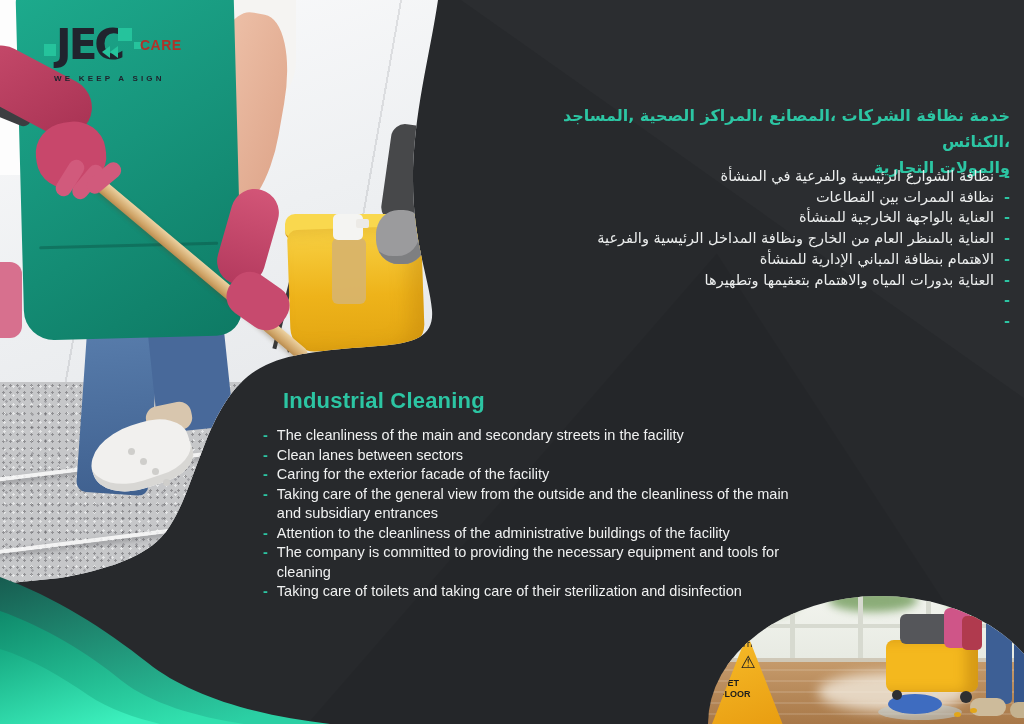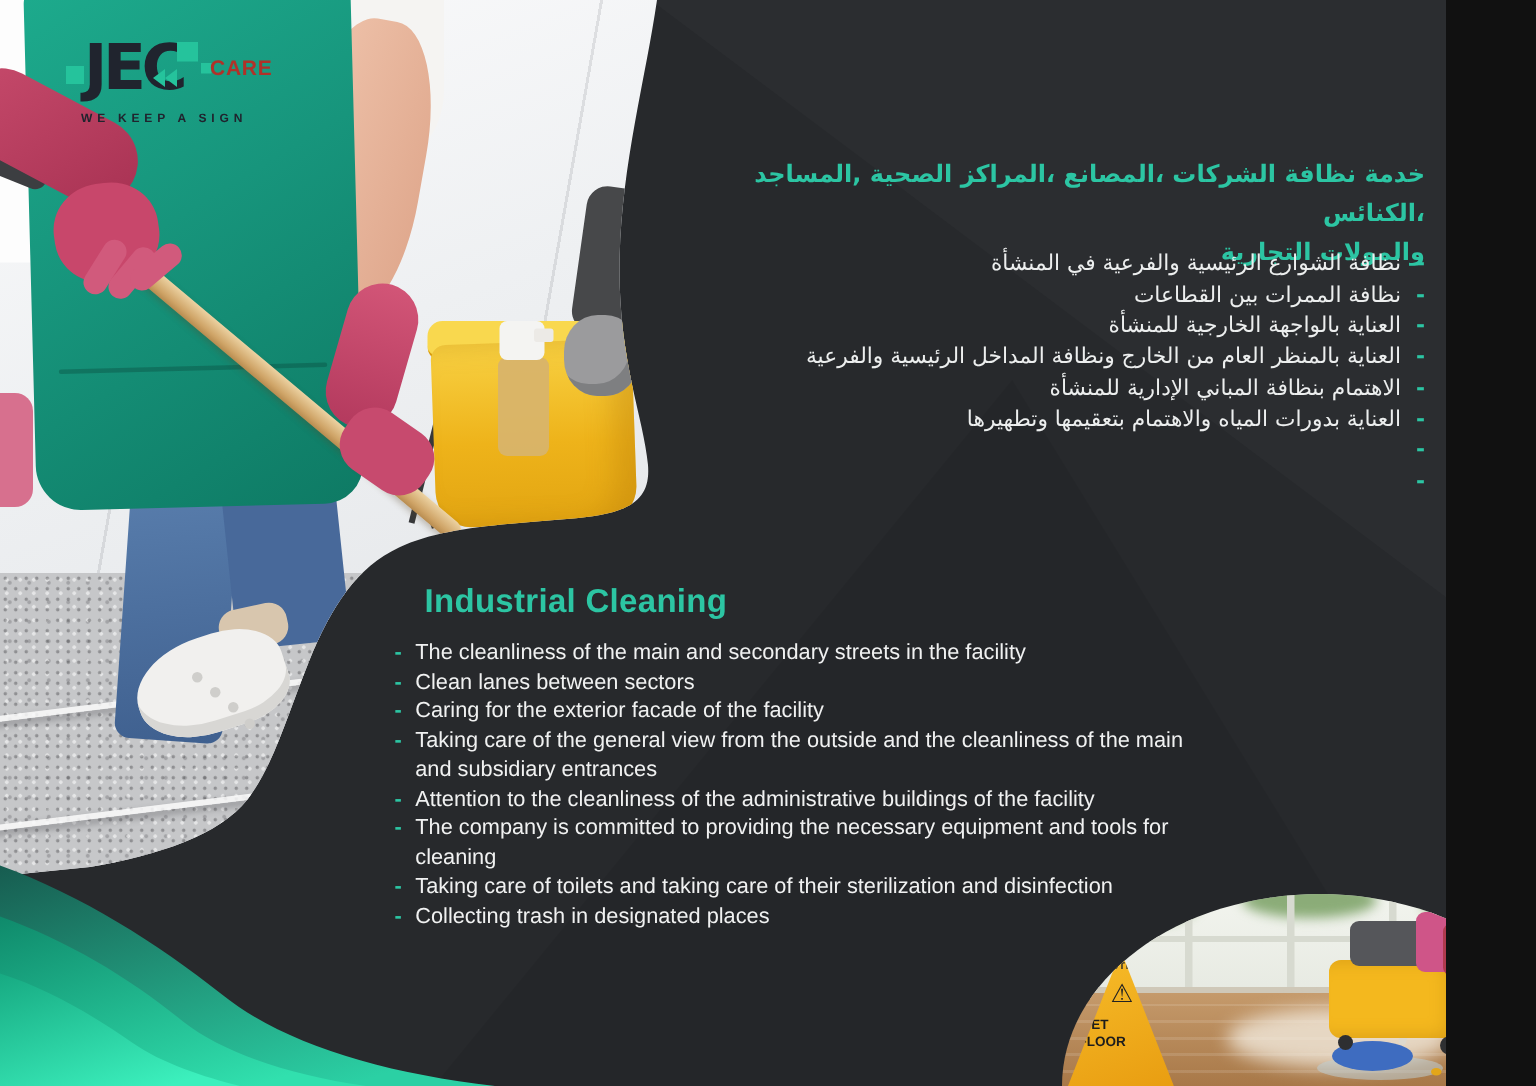--- a/index.html
+++ b/index.html
@@ -1,17 +1,17 @@
 <!DOCTYPE html>
 <html><head>
 <meta charset="utf-8">
 <style>
   html,body{margin:0;padding:0;background:#111;}
-  .page{position:relative;width:928px;height:724px;background:#27292c;overflow:hidden;
-        font-family:"Liberation Sans",sans-serif;padding-left:36px;}
+  .page{position:relative;width:1024px;height:724px;background:#27292c;overflow:hidden;
+        font-family:"Liberation Sans",sans-serif;}
   .facet-a{position:absolute;inset:0;background:rgba(255,255,255,.018);
         clip-path:polygon(45% 0,100% 0,100% 55%);}
   .facet-b{position:absolute;inset:0;background:rgba(0,0,0,.06);
         clip-path:polygon(30% 100%,70% 35%,100% 100%);}
 
   
   .photo-main{position:absolute;left:0;top:0;width:460px;height:600px;
     clip-path:path('M0,0 H438 C430,55 413,115 413,180 C413,242 429,278 432,310 C434,335 418,343 378,346 C330,350 294,352 266,365 C238,378 221,404 206,441 C191,478 183,509 165,533 C146,557 106,570 60,578 L0,584 Z');}
   .tiles{position:absolute;inset:0;
     background:linear-gradient(160deg,#fbfbfc 0%,#eef0f2 40%,#dfe1e4 100%);}
@@ -279,24 +279,20 @@
         <span class="txt">Attention to the cleanliness of the administrative buildings of the facility</span>
       </li>
     <li>
         <span class="dash"></span>
         <span class="txt">The company is committed to providing the necessary equipment and tools for cleaning</span>
       </li>
     <li>
         <span class="dash"></span>
         <span class="txt">Taking care of toilets and taking care of their sterilization and disinfection</span>
       </li>
-    <li>
-        <span class="dash"></span>
-        <span class="txt">Collecting trash in designated places</span>
-      </li>
   </ul>
 
   <svg class="waves" viewBox="0 0 330 175" aria-hidden="true">
     <defs>
       <linearGradient id="gw1" x1="0" y1="0" x2="0.7" y2="1">
         <stop offset="0" stop-color="#175c50"></stop>
           <stop offset="1" stop-color="#2bd0a4"></stop>
       </linearGradient>
       <linearGradient id="gw2" x1="0" y1="0" x2="0.7" y2="1">
         <stop offset="0" stop-color="#0f8a6b"></stop>

